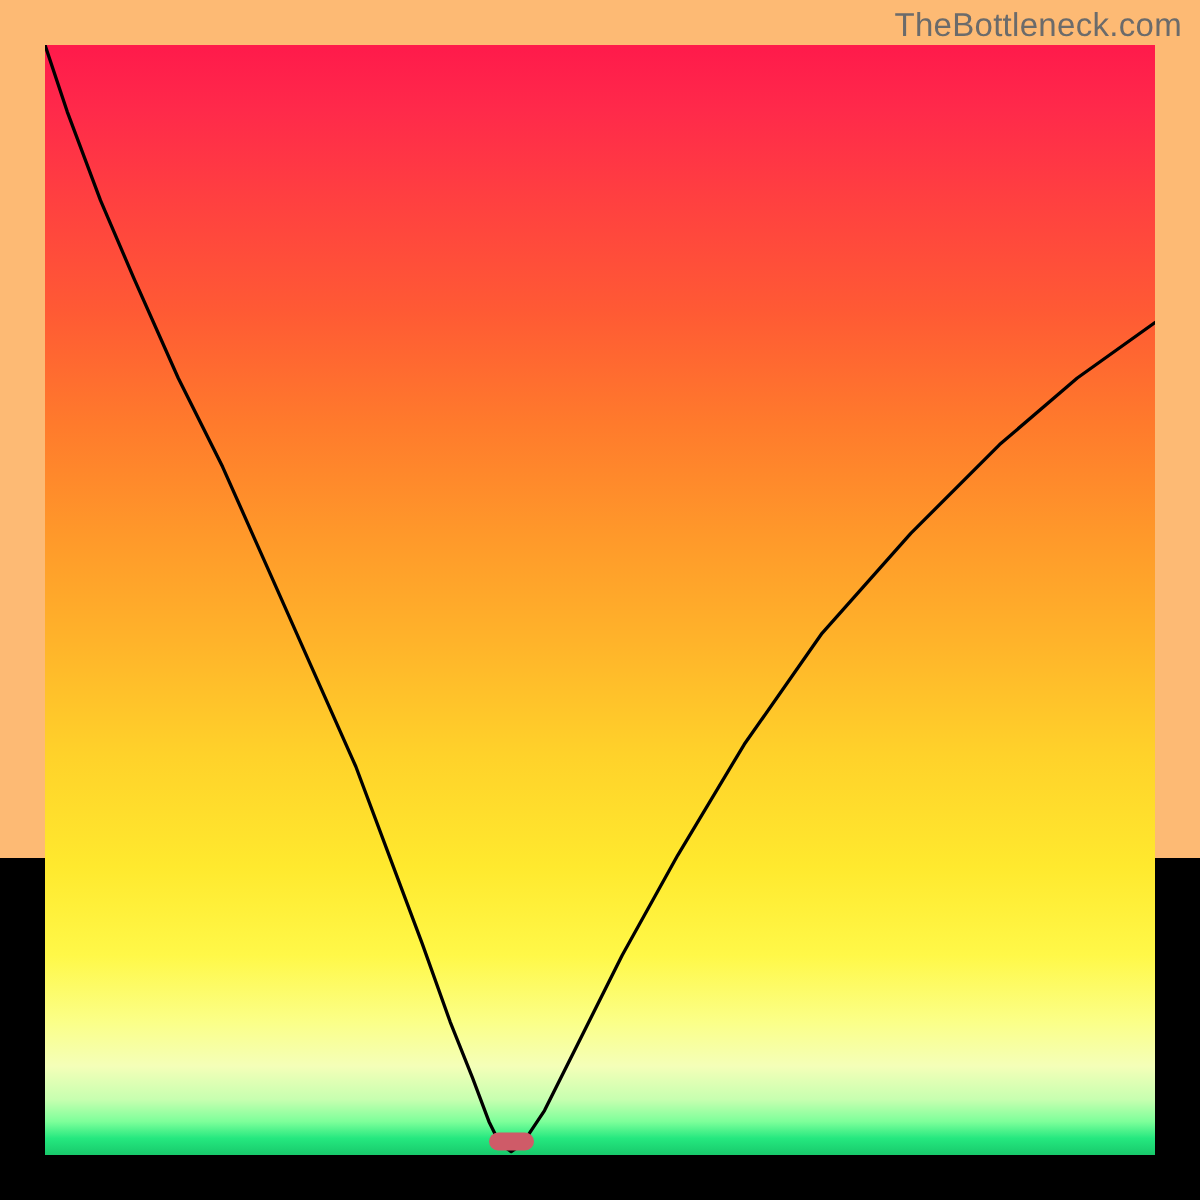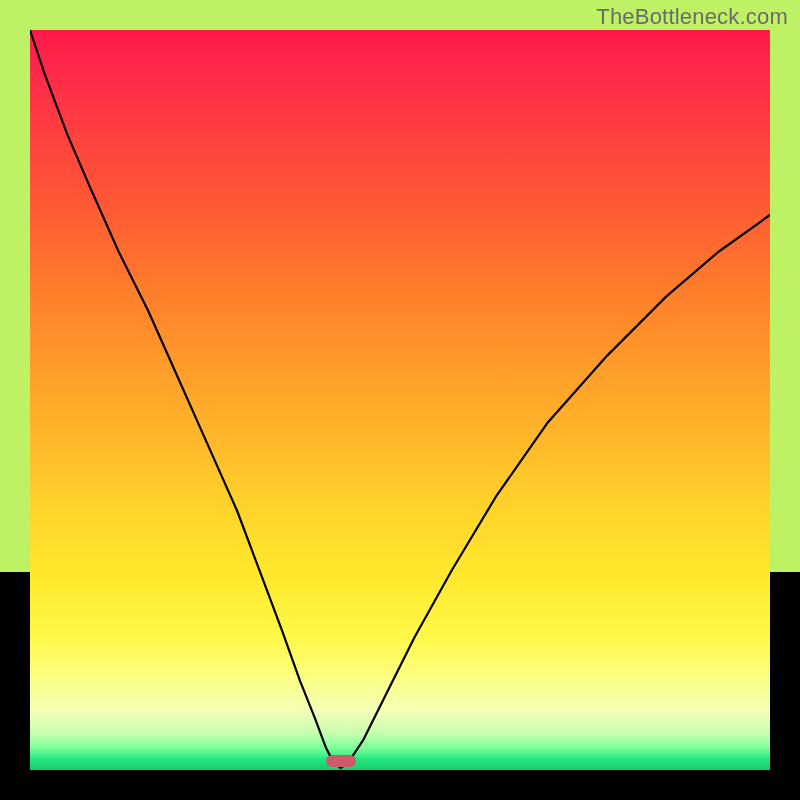--- a/index.html
+++ b/index.html
@@ -10,21 +10,21 @@
     overflow: hidden;
     background: #000;
     font-family: Arial, Helvetica, sans-serif;
   }
   .frame {
     position: absolute;
     left: 0;
     top: 0;
     width: 800px;
     height: 572px;
-    background: #bef264;
+    background: #fdba74;
   }
   .plot {
     position: absolute;
     left: 30px;
     top: 30px;
     width: 740px;
     height: 740px;
     
     background: linear-gradient(
       to bottom,

